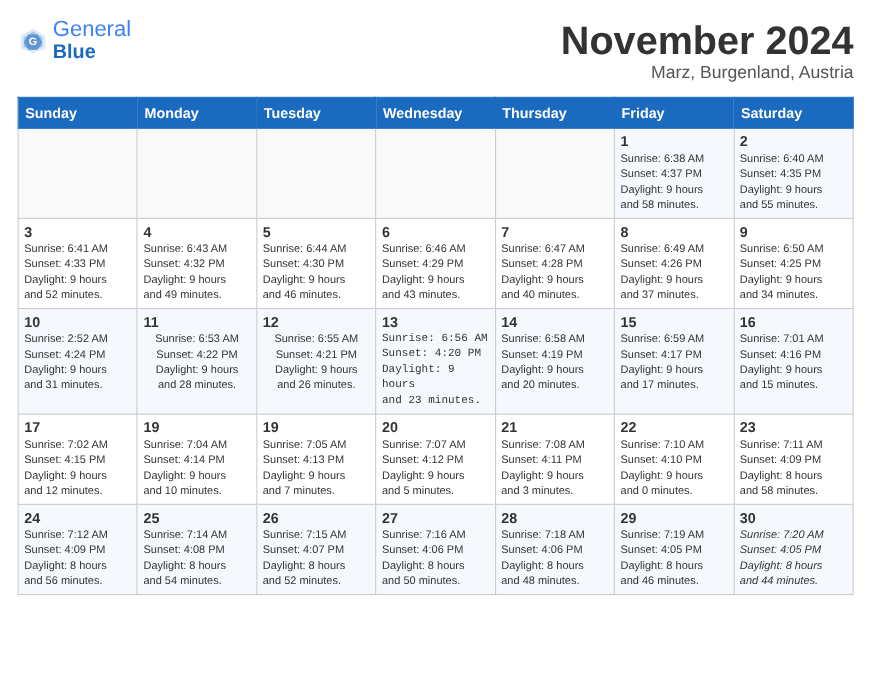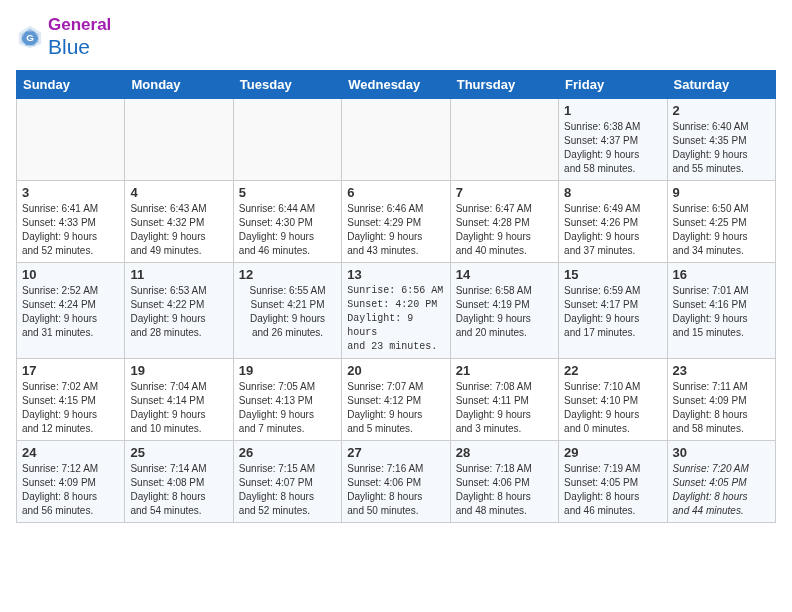--- a/index.html
+++ b/index.html
@@ -15,27 +15,27 @@
       justify-content: space-between;
       align-items: flex-start;
       margin-bottom: 12px;
     }
     .logo {
       display: flex;
       align-items: center;
       gap: 4px;
     }
     .logo-text-general {
-      font-size: 17px;
+      font-size: 20px;
+      font-weight: normal;
+      color: #3b82f6;
+    }
+    .logo-text-blue {
+      font-size: 18px;
       font-weight: bold;
-      color: #a21caf;
-    }
-    .logo-text-blue {
-      font-size: 21px;
-      font-weight: normal;
       color: #1a6bbf;
     }
     .logo-icon {
       width: 28px;
       height: 28px;
     }
     .title-area {
       text-align: right;
     }
     .month-title {
@@ -104,20 +104,24 @@
     </svg>
     <div>
       <div style="line-height:1.1">
         <span class="logo-text-general">General</span>
       </div>
       <div style="line-height:1.1">
         <span class="logo-text-blue">Blue</span>
       </div>
     </div>
   </div>
+  <div class="title-area">
+    <div class="month-title">November 2024</div>
+    <div class="subtitle">Marz, Burgenland, Austria</div>
+  </div>
 </div>
 
 <table>
   <thead>
     <tr>
     <th>Sunday</th>
         <th>Monday</th>
         <th>Tuesday</th>
         <th>Wednesday</th>
         <th>Thursday</th>
@@ -201,21 +205,21 @@
       <tr>
         <td>
           <span class="day-number">10</span>
           <div class="day-info" style="white-space: pre-line;">Sunrise: 2:52 AM
 Sunset: 4:24 PM
 Daylight: 9 hours
 and 31 minutes.</div>
         </td>
         <td>
           <span class="day-number">11</span>
-          <div class="day-info" style="white-space: pre-line;">Sunrise: 6:53 AM
+          <div class="day-info" style="white-space: pre-line; text-align: center;">Sunrise: 6:53 AM
 Sunset: 4:22 PM
 Daylight: 9 hours
 and 28 minutes.</div>
         </td>
         <td>
           <span class="day-number">12</span>
           <div class="day-info" style="white-space: pre-line; text-align: center;">Sunrise: 6:55 AM
 Sunset: 4:21 PM
 Daylight: 9 hours
 and 26 minutes.</div>

